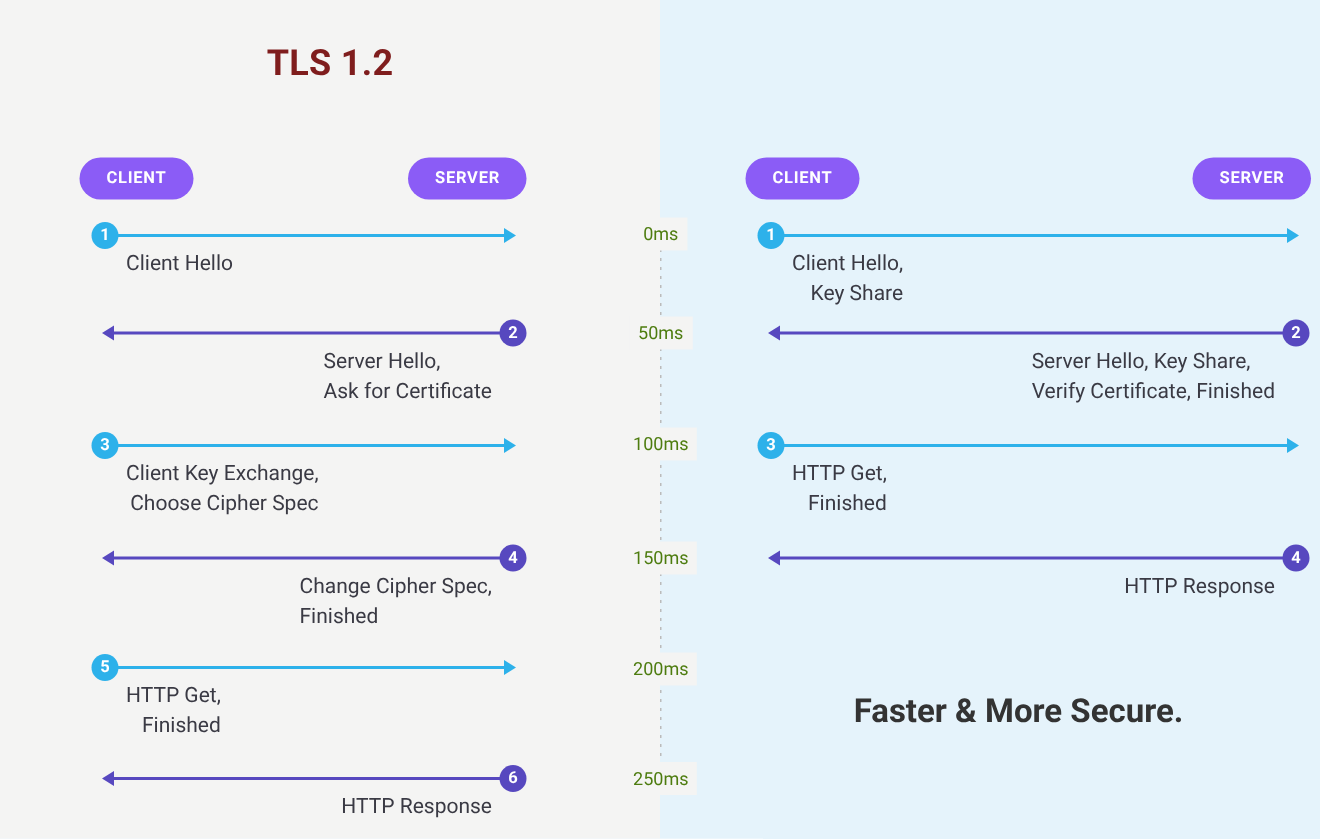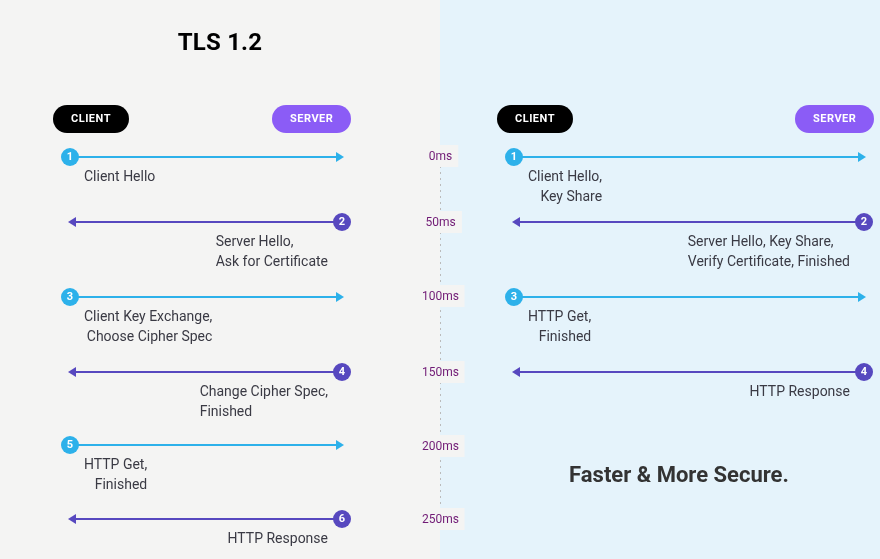--- a/index.html
+++ b/index.html
@@ -19,21 +19,21 @@
   .panel-left {
     background: #f4f4f3;
   }
   .panel-right {
     background: #e5f3fb;
   }
   .panel-title {
     text-align: center;
     font-size: 24px;
     font-weight: 700;
-    color: #000000;
+    color: #7f1d1d;
     padding-top: 28px;
     letter-spacing: 0.2px;
   }
   .pill-row {
     position: absolute;
     top: 105px;
     left: 0;
     right: 0;
     height: 30px;
   }
@@ -41,21 +41,21 @@
     position: absolute;
     border-radius: 15px;
     color: #fff;
     font-size: 11px;
     font-weight: 700;
     letter-spacing: 0.5px;
     height: 28px;
     line-height: 28px;
     padding: 0 18px;
   }
-  .pill.client { background: #000000; }
+  .pill.client { background: #8b5cf6; }
   .pill.server { background: #8b5cf6; }
   .panel-left .pill.client { left: 53px; }
   .panel-left .pill.server { left: 272px; }
   .panel-right .pill.client { left: 57px; }
   .panel-right .pill.server { left: 355px; }
 
   .step {
     position: absolute;
     left: 70px;
     width: 272px;
@@ -121,21 +121,21 @@
       #bbb 0, #bbb 2px,
       transparent 2px, transparent 6px
     );
     z-index: 5;
   }
   .tick {
     position: absolute;
     left: 50%;
     transform: translateX(-50%);
     background: #f4f4f3;
-    color: #701a75;
+    color: #4d7c0f;
     font-size: 12px;
     padding: 4px 6px;
     white-space: nowrap;
   }
 
   .tagline {
     position: absolute;
     top: 462px;
     left: 0;
     right: 0;

